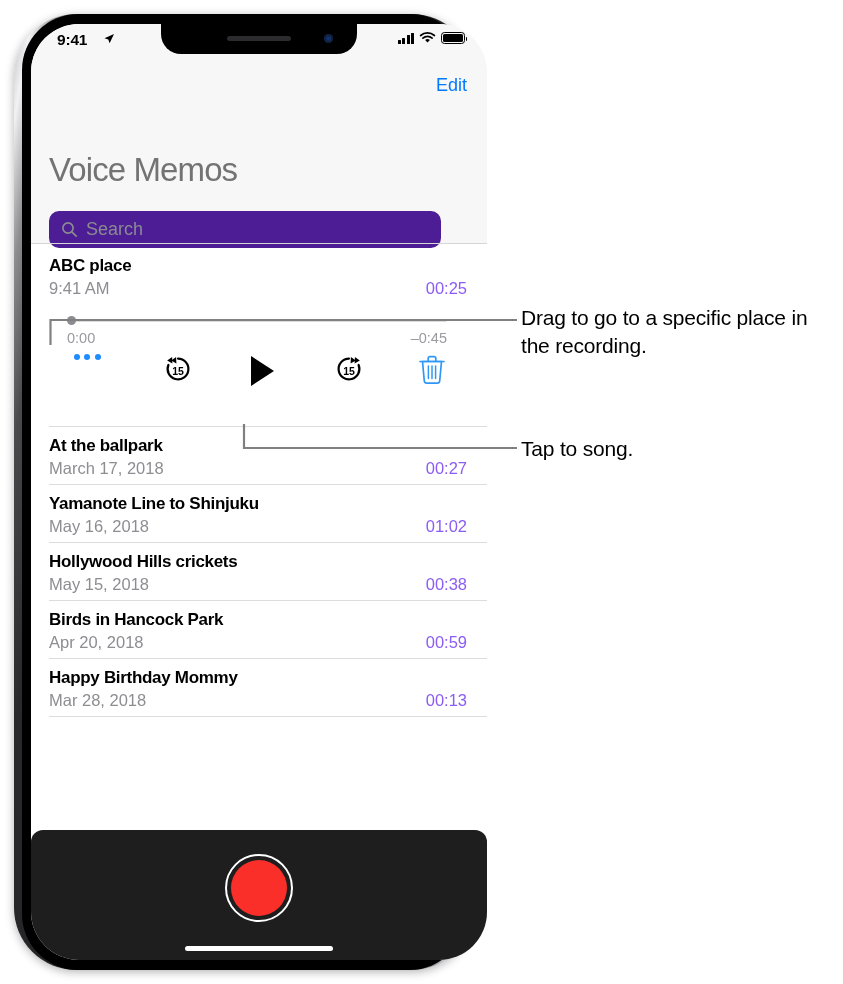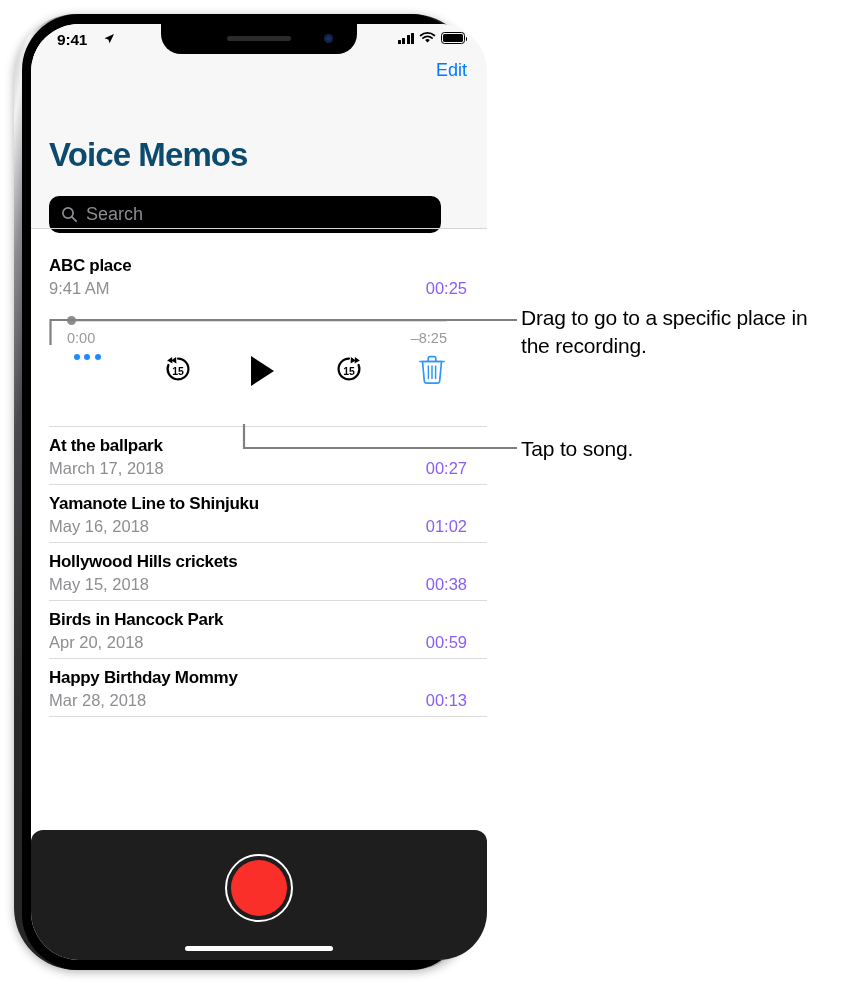--- a/index.html
+++ b/index.html
@@ -171,49 +171,49 @@
     position:absolute;
     right:-3.4px; top:3.5px;
     width:1.8px; height:4px;
     background:#000;
     border-radius:0 1.5px 1.5px 0;
   }
 
   
   #nav-header {
     position: absolute;
-    top: 16px; left: 0; right: 0;
+    top: 31px; left: 0; right: 0;
     height: 189px;
     background: #f7f7f7;
     z-index: 20;
   }
   #edit-button {
     position: absolute;
     right: 20px;
     top: 20px;
     font-size: 18px;
     color: #007aff;
     cursor: pointer;
   }
   #page-title {
     position: absolute;
     left: 18px;
     top: 96px;
     font-size: 33px;
-    font-weight: bold;
-    color: #0c4a6e;
+    font-weight: normal;
+    color: #737373;
     letter-spacing: -0.9px;
   }
   #search-bar {
     position: absolute;
     left: 18px;
     top: 156px;
     width: 392px;
     height: 37px;
-    background: #000000;
+    background: #4c1d95;
     border-radius: 10px;
     box-sizing: border-box;
     display: flex;
     align-items: center;
     cursor: text;
   }
   #search-icon-wrap {
     margin-left: 12px;
     margin-right: 8px;
     display: flex;
@@ -464,21 +464,21 @@
         <span class="memo-dur">00:25</span>
       </div>
 
       <div id="player-area">
         <div id="scrubber-wrap">
           <div id="scrub-track"></div>
           <div id="scrub-knob"></div>
         </div>
         <div id="time-row">
           <span class="time-lbl">0:00</span>
-          <span class="time-lbl">–8:25</span>
+          <span class="time-lbl">–0:45</span>
         </div>
 
         <div id="controls-row">
 
           <span class="ctrl" id="more-btn">
             <span class="dot3">
                 <i></i>
                 <i></i>
                 <i></i>
               </span>

